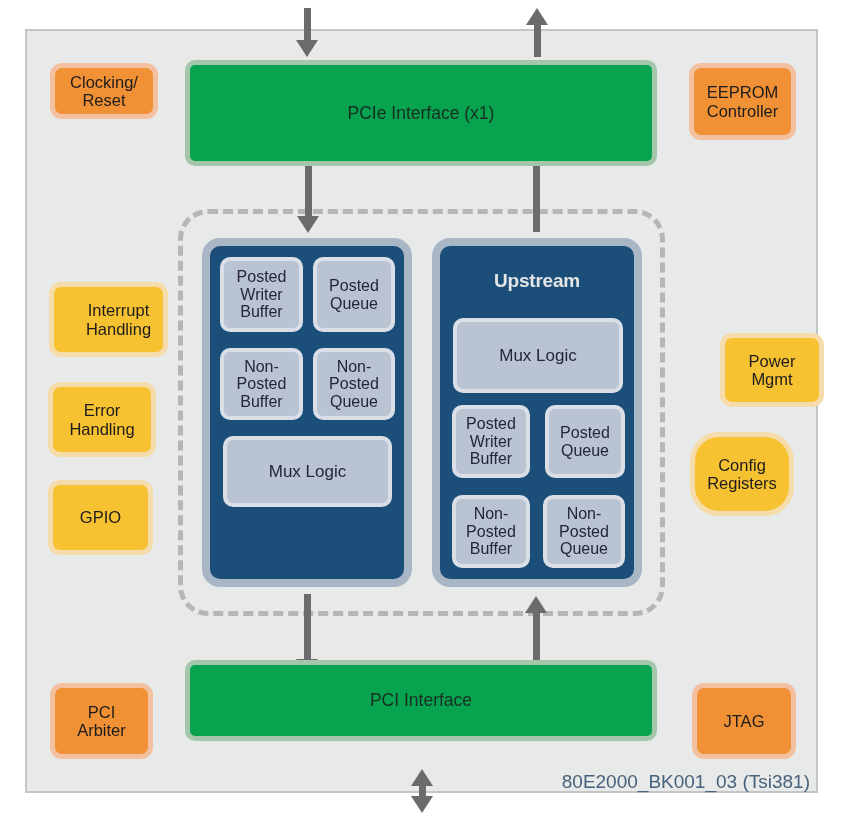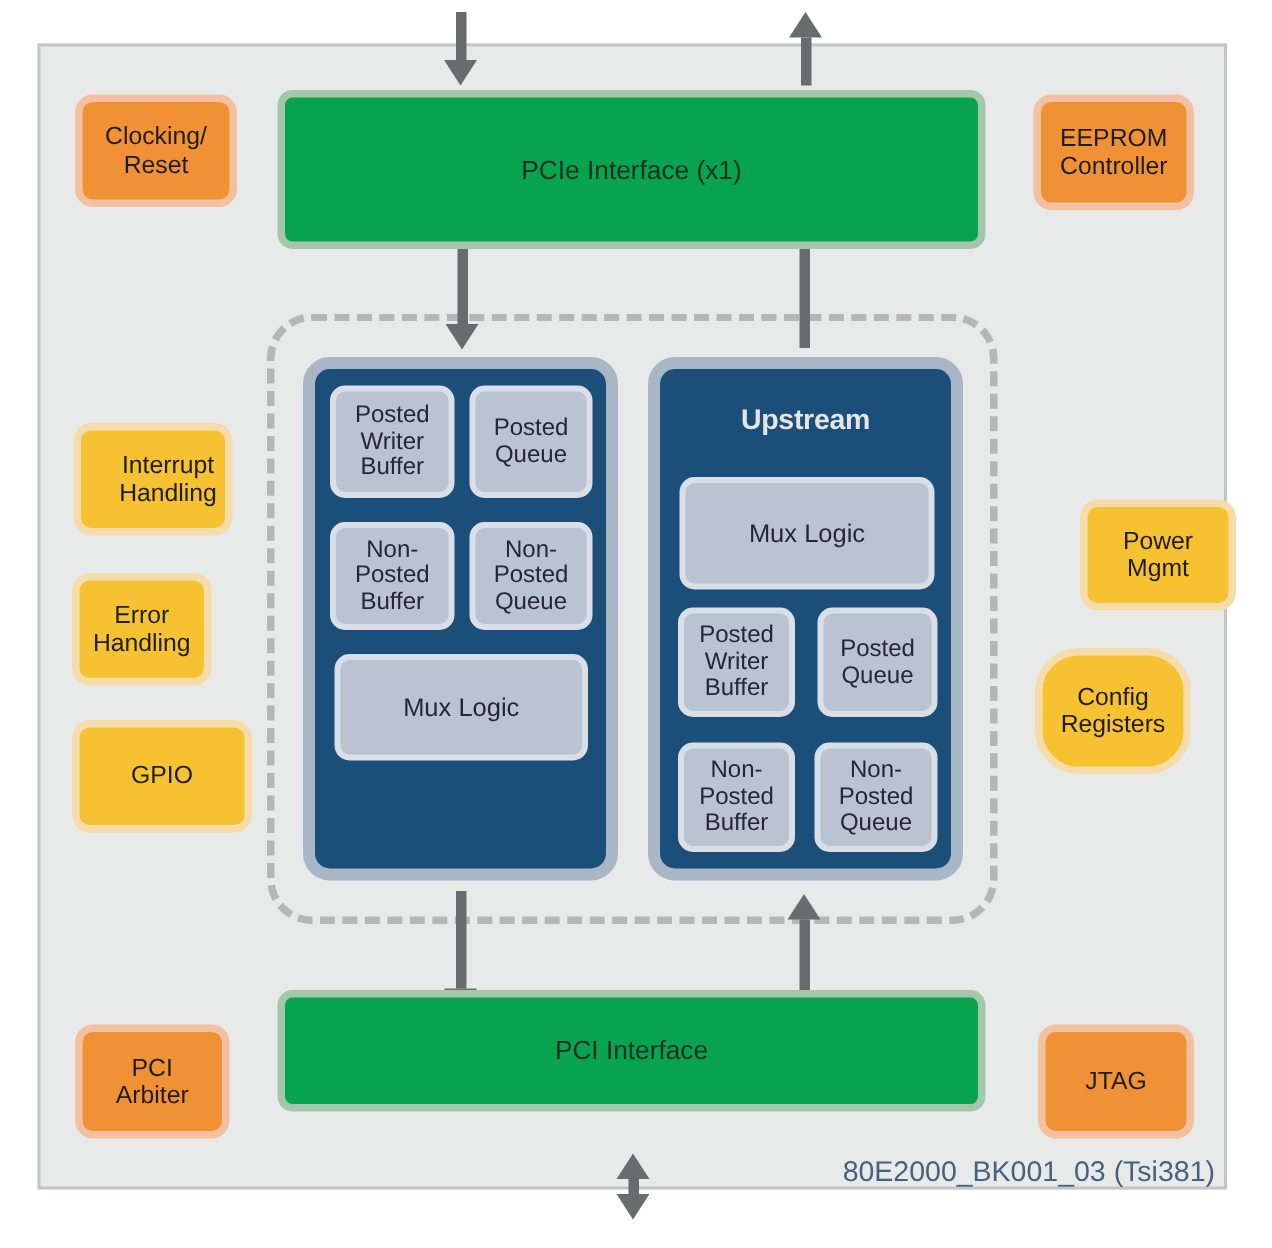--- a/index.html
+++ b/index.html
@@ -93,27 +93,27 @@
 </div>
 <div class="arrow" style="left:411px;top:769px;height:44px;">
   <div class="head-up"></div>
   <div class="shaft"></div>
   <div class="head-down"></div>
 </div>
 
 <div class="bar" style="left:185px;top:60px;width:472px;height:106px;">PCIe Interface (x1)</div>
 <div class="bar" style="left:185px;top:660px;width:472px;height:81px;">PCI Interface</div>
 
-<div class="box orange" style="left:50px;top:63px;width:108px;height:75px;">Clocking/
+<div class="box orange" style="left:50px;top:63px;width:108px;height:56px;">Clocking/
 Reset</div>
-<div class="box yellow" style="left:49px;top:282px;width:106px;height:75px;padding-left:20px;">Interrupt
+<div class="box yellow" style="left:49px;top:282px;width:119px;height:75px;padding-left:20px;">Interrupt
 Handling</div>
-<div class="box yellow" style="left:48px;top:382px;width:93px;height:75px;">Error
+<div class="box yellow" style="left:48px;top:382px;width:108px;height:75px;">Error
 Handling</div>
-<div class="box yellow" style="left:48px;top:480px;width:120px;height:75px;">GPIO</div>
+<div class="box yellow" style="left:48px;top:480px;width:105px;height:75px;">GPIO</div>
 <div class="box orange" style="left:50px;top:683px;width:103px;height:76px;">PCI
 Arbiter</div>
 
 <div class="box orange" style="left:689px;top:63px;width:107px;height:77px;">EEPROM
 Controller</div>
 <div class="box yellow" style="left:690px;top:333px;width:104px;height:74px;margin-left:30px;">Power
 Mgmt</div>
 <div class="box yellow" style="left:690px;top:432px;width:104px;height:84px;border-radius:29px;">Config
 Registers</div>
 <div class="box orange" style="left:692px;top:683px;width:104px;height:76px;">JTAG</div>

